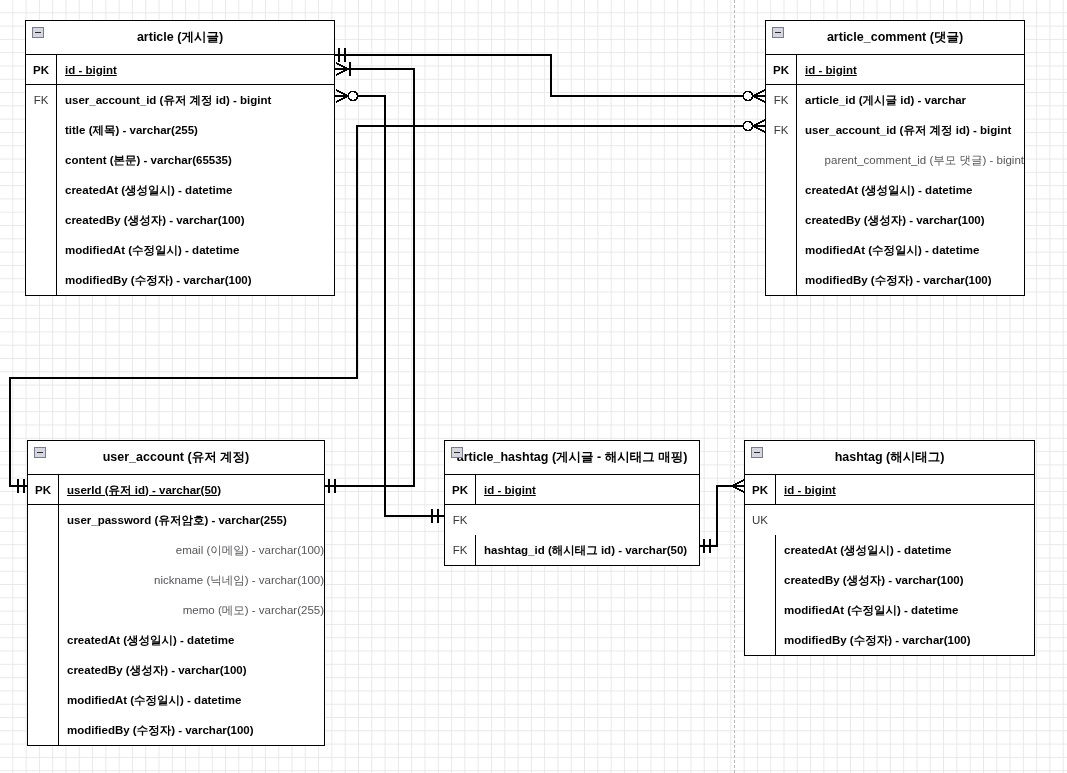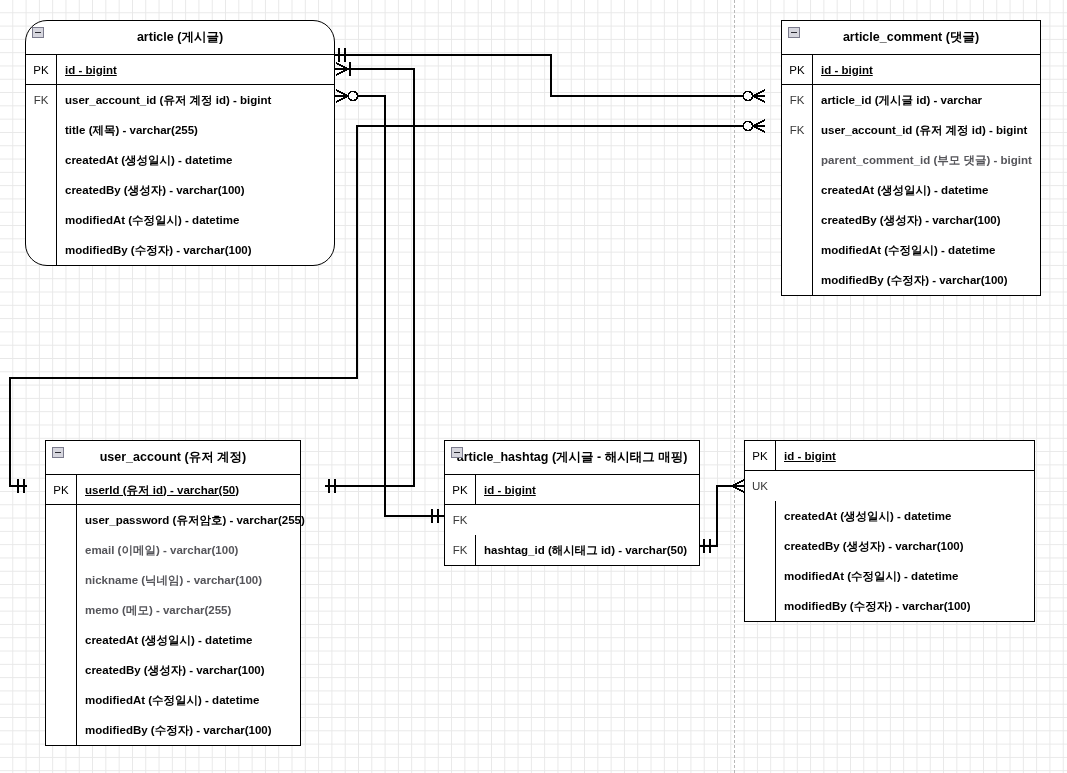--- a/index.html
+++ b/index.html
@@ -65,37 +65,37 @@
   }
   .row.pkrow{border-bottom:1.6px solid #000000;}
   .keycell{
     width:30px;
     flex:0 0 30px;
     text-align:center;
     font-size:11.5px;
     color:#000;
     box-sizing:border-box;
   }
-  .keycell.strong{font-weight:normal;}
+  .keycell.strong{font-weight:bold;}
   .keycell.dim{color:#3a3a3a;}
   .namecell{
     flex:1 1 auto;
     padding-left:8px;
     border-left:1.6px solid #000000;
     height:30px;
     line-height:30px;
     box-sizing:border-box;
     color:#000;
   }
   .row.pkrow .namecell{
     font-weight:bold;
     text-decoration:underline;
   }
   .namecell.bold{font-weight:bold;}
-  .namecell.muted{font-weight:bold;color:#55555a;}
+  .namecell.muted{font-weight:normal;color:#55555a;text-align:right;}
   
   .entity .rows .row:first-child .namecell{border-left:1.6px solid #000000;}
 </style>
 </head>
 <body>
 
 <div id="canvas">
 
   <div class="pagebreak" style="left:734px;"></div>
 
@@ -175,57 +175,61 @@
 
       
       <g>
         <path d="M732,486 L744,480 M732,486 L744,492 M732,486 L744,486"></path>
       </g>
 
     </g>
   </svg>
 
   <div id="entity-layer">
-      <div class="entity" style="left: 25px; top: 20px; width: 310px; border-radius: 22px;">
+      <div class="entity" style="left: 25px; top: 20px; width: 310px;">
         <div class="ent-title">
           <span class="collapse-icon"></span>
           <span>article (게시글)</span>
         </div>
         <div class="rows">
           <div class="row pkrow">
             <div class="keycell strong">PK</div>
             <div class="namecell">id - bigint</div>
           </div>
           <div class="row">
             <div class="keycell dim">FK</div>
             <div class="namecell bold">user_account_id (유저 계정 id) - bigint</div>
           </div>
           <div class="row">
             <div class="keycell"></div>
             <div class="namecell bold">title (제목) - varchar(255)</div>
           </div>
           <div class="row">
             <div class="keycell"></div>
+            <div class="namecell bold">content (본문) - varchar(65535)</div>
+          </div>
+          <div class="row">
+            <div class="keycell"></div>
             <div class="namecell bold">createdAt (생성일시) - datetime</div>
           </div>
           <div class="row">
             <div class="keycell"></div>
             <div class="namecell bold">createdBy (생성자) - varchar(100)</div>
           </div>
           <div class="row">
             <div class="keycell"></div>
             <div class="namecell bold">modifiedAt (수정일시) - datetime</div>
           </div>
           <div class="row">
             <div class="keycell"></div>
             <div class="namecell bold">modifiedBy (수정자) - varchar(100)</div>
           </div>
         </div>
       </div>
-      <div class="entity" style="left: 765px; top: 20px; width: 260px; margin-left: 16px;">
+      <div class="entity" style="left: 765px; top: 20px; width: 260px;">
         <div class="ent-title">
           <span class="collapse-icon"></span>
           <span>article_comment (댓글)</span>
         </div>
         <div class="rows">
           <div class="row pkrow">
             <div class="keycell strong">PK</div>
             <div class="namecell">id - bigint</div>
           </div>
           <div class="row">
@@ -251,21 +255,21 @@
           <div class="row">
             <div class="keycell"></div>
             <div class="namecell bold">modifiedAt (수정일시) - datetime</div>
           </div>
           <div class="row">
             <div class="keycell"></div>
             <div class="namecell bold">modifiedBy (수정자) - varchar(100)</div>
           </div>
         </div>
       </div>
-      <div class="entity" style="left: 27px; top: 440px; width: 256px; margin-left: 18px;">
+      <div class="entity" style="left: 27px; top: 440px; width: 298px;">
         <div class="ent-title">
           <span class="collapse-icon"></span>
           <span>user_account (유저 계정)</span>
         </div>
         <div class="rows">
           <div class="row pkrow">
             <div class="keycell strong">PK</div>
             <div class="namecell">userId (유저 id) - varchar(50)</div>
           </div>
           <div class="row">
@@ -315,20 +319,24 @@
           <div class="row">
             <div class="keycell dim">FK</div>
           </div>
           <div class="row">
             <div class="keycell dim">FK</div>
             <div class="namecell bold">hashtag_id (해시태그 id) - varchar(50)</div>
           </div>
         </div>
       </div>
       <div class="entity" style="left: 744px; top: 440px; width: 291px;">
+        <div class="ent-title">
+          <span class="collapse-icon"></span>
+          <span>hashtag (해시태그)</span>
+        </div>
         <div class="rows">
           <div class="row pkrow">
             <div class="keycell strong">PK</div>
             <div class="namecell">id - bigint</div>
           </div>
           <div class="row">
             <div class="keycell dim">UK</div>
           </div>
           <div class="row">
             <div class="keycell"></div>

